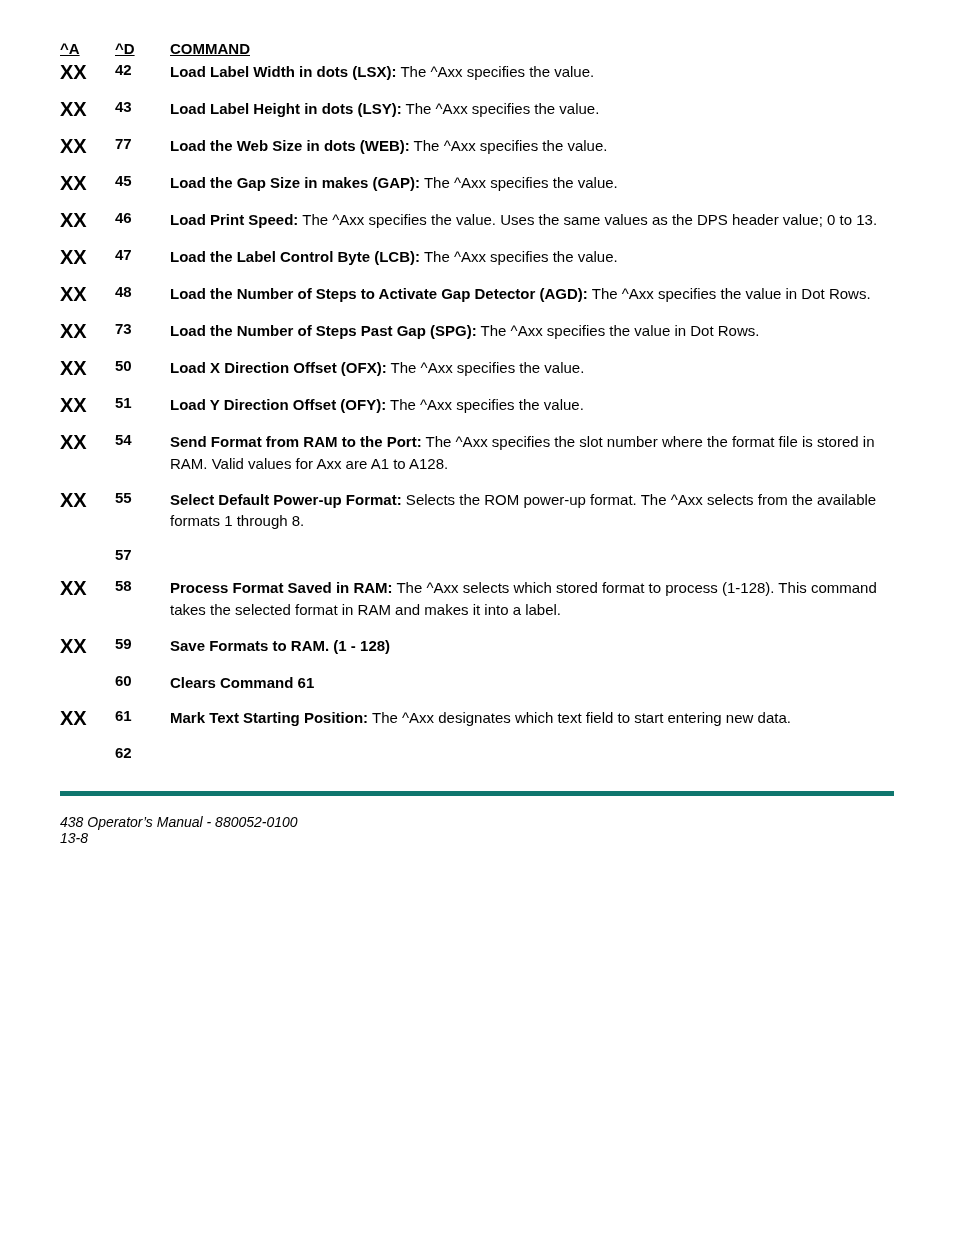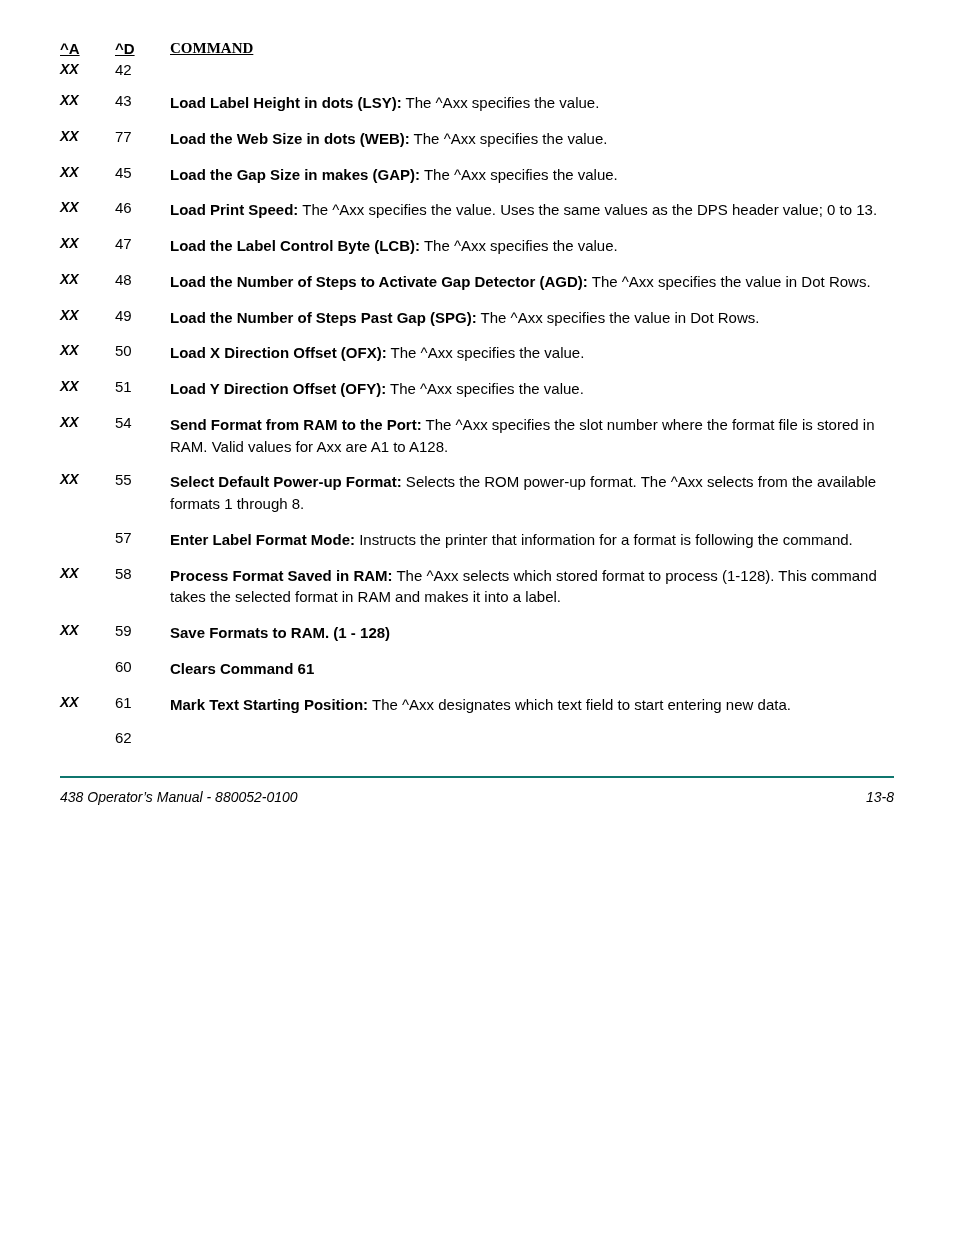--- a/index.html
+++ b/index.html
@@ -31,61 +31,60 @@
       width: 55px;
       font-weight: bold;
       font-size: 15px;
       flex-shrink: 0;
     }
     .col-cmd {
       flex: 1;
       font-weight: bold;
       font-size: 15px;
       text-decoration: underline;
-      font-family: Liberation Serif, serif;
     }
     .underline-text {
       text-decoration: underline;
     }
     .entry-row {
       display: flex;
       flex-direction: row;
       align-items: flex-start;
       margin-bottom: 14px;
     }
     .entry-xx {
       width: 55px;
       font-weight: bold;
-      font-size: 14px;
+      font-size: 20px;
       flex-shrink: 0;
       padding-top: 0;
-      font-style: italic;
     }
     .entry-num {
       width: 55px;
-      font-weight: normal;
+      font-weight: bold;
       font-size: 15px;
       flex-shrink: 0;
     }
     .entry-desc {
       flex: 1;
       font-size: 15px;
       line-height: 1.45;
     }
     .entry-desc b {
       font-weight: bold;
     }
     .footer {
-      border-top: 2px solid #0f766e;
+      border-top: 5px solid #0f766e;
       margin-top: 30px;
-      padding-top: 11px;
+      padding-top: 18px;
       display: flex;
       justify-content: space-between;
       font-style: italic;
       font-size: 14px;
+      flex-direction: column;
     }
   </style>
 </head>
 <body>
 
 <div class="page-content">
 
   <div class="header-row">
     <div class="col-a">
       <span class="underline-text">^A</span>
@@ -93,20 +92,21 @@
     <div class="col-d">
       <span class="underline-text">^D</span>
     </div>
     <div class="col-cmd">COMMAND</div>
   </div>
 
   <div id="entries-container">
       <div class="entry-row">
         <div class="entry-xx">XX</div>
         <div class="entry-num">42</div>
+        <div class="entry-desc"><b>Load Label Width in dots (LSX):</b> The ^Axx specifies the value.</div>
       </div>
       <div class="entry-row">
         <div class="entry-xx">XX</div>
         <div class="entry-num">43</div>
         <div class="entry-desc"><b>Load Label Height in dots (LSY):</b> The ^Axx specifies the value.</div>
       </div>
       <div class="entry-row">
         <div class="entry-xx">XX</div>
         <div class="entry-num">77</div>
         <div class="entry-desc"><b>Load the Web Size in dots (WEB):</b> The ^Axx specifies the value.</div>
@@ -126,21 +126,21 @@
         <div class="entry-num">47</div>
         <div class="entry-desc"><b>Load the Label Control Byte (LCB):</b> The ^Axx specifies the value.</div>
       </div>
       <div class="entry-row">
         <div class="entry-xx">XX</div>
         <div class="entry-num">48</div>
         <div class="entry-desc"><b>Load the Number of Steps to Activate Gap Detector (AGD):</b> The ^Axx specifies the value in Dot Rows.</div>
       </div>
       <div class="entry-row">
         <div class="entry-xx">XX</div>
-        <div class="entry-num">49</div>
+        <div class="entry-num">73</div>
         <div class="entry-desc"><b>Load the Number of Steps Past Gap (SPG):</b> The ^Axx specifies the value in&nbsp;Dot Rows.</div>
       </div>
       <div class="entry-row">
         <div class="entry-xx">XX</div>
         <div class="entry-num">50</div>
         <div class="entry-desc"><b>Load X Direction Offset (OFX):</b> The ^Axx specifies the value.</div>
       </div>
       <div class="entry-row">
         <div class="entry-xx">XX</div>
         <div class="entry-num">51</div>
@@ -152,21 +152,20 @@
         <div class="entry-desc"><b>Send Format from RAM to the Port:</b> The ^Axx specifies the slot number where the format file is stored in RAM.  Valid values for Axx are A1 to A128.</div>
       </div>
       <div class="entry-row">
         <div class="entry-xx">XX</div>
         <div class="entry-num">55</div>
         <div class="entry-desc"><b>Select Default Power-up Format:</b> Selects the ROM power-up format.  The ^Axx selects from the available formats 1 through 8.</div>
       </div>
       <div class="entry-row">
         <div class="entry-xx"></div>
         <div class="entry-num">57</div>
-        <div class="entry-desc"><b>Enter Label Format Mode:</b>  Instructs the printer that information for a format is following the command.</div>
       </div>
       <div class="entry-row">
         <div class="entry-xx">XX</div>
         <div class="entry-num">58</div>
         <div class="entry-desc"><b>Process Format Saved in RAM:</b> The ^Axx selects which stored format to process (1-128).  This command takes the selected format in RAM and makes&nbsp;it into a label.</div>
       </div>
       <div class="entry-row">
         <div class="entry-xx">XX</div>
         <div class="entry-num">59</div>
         <div class="entry-desc"><b>Save Formats to RAM. (1 - 128)</b></div>

